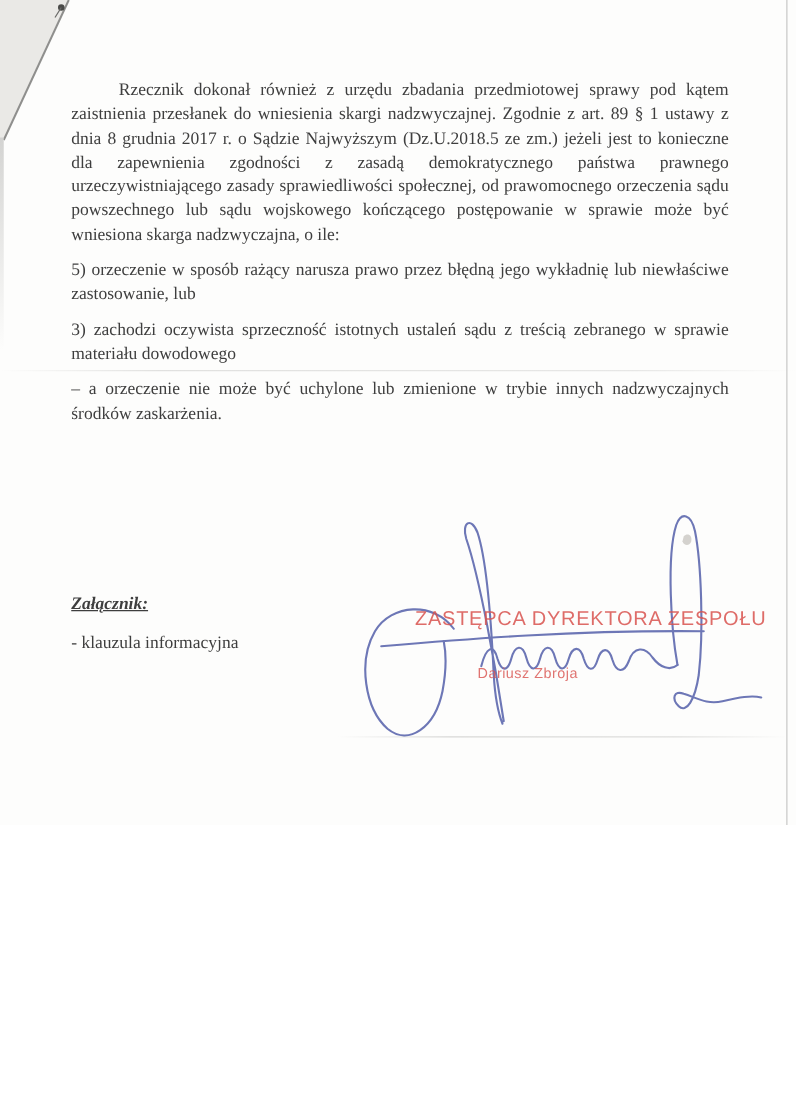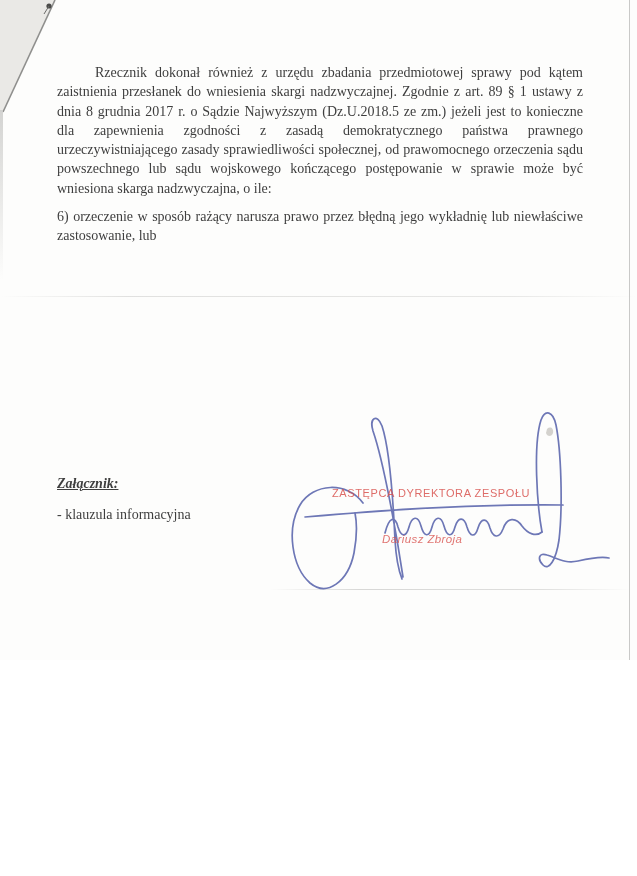--- a/index.html
+++ b/index.html
@@ -45,27 +45,27 @@
   }
   .attachment-heading { font-weight: bold; text-decoration: underline; margin: 0; font-style: italic; }
   .attachment-item { margin: 12px 0 12px 0; }
   
   .signature { position: absolute; left: 285px; top: 405px; width: 335px; height: 195px; }
   .signature svg { position: absolute; left: 0; top: 0; }
   .stamp-title {
     position: absolute; left: 47px; top: 82px;
     color: #d9534f; opacity: .85;
     font-family: "Liberation Sans", sans-serif;
-    font-size: 11px; letter-spacing: .6px; white-space: nowrap;
+    font-size: 16px; letter-spacing: .6px; white-space: nowrap;
   }
   .stamp-name {
     position: absolute; left: 97px; top: 128px;
     color: #d9534f; opacity: .8;
     font-family: "Liberation Sans", sans-serif;
-    font-style: italic; font-size: 11.5px; letter-spacing: .4px; white-space: nowrap;
+    font-size: 11.5px; letter-spacing: .4px; white-space: nowrap;
   }
   
   .page-number {
     position: absolute; left: 263px; top: 839px; width: 66px;
     text-align: center; color: #8f8f8f;
     font-size: 11.5px; letter-spacing: 2px;
   }
 </style>
 </head>
 <body>
@@ -87,21 +87,23 @@
       <line x1="49" y1="6" x2="44" y2="14" stroke="#6a6a68" stroke-width="1"></line>
     </svg>
   </div>
 
   <div class="edge-line-right"></div>
   <div class="crease c1"></div>
   <div class="crease c2"></div>
 
   <div class="content">
     <p class="indent">Rzecznik dokonał również z urzędu zbadania przedmiotowej sprawy pod kątem zaistnienia przesłanek do wniesienia skargi nadzwyczajnej. Zgodnie z art. 89 § 1 ustawy z dnia 8 grudnia 2017 r. o Sądzie Najwyższym (Dz.U.2018.5 ze zm.) jeżeli jest to konieczne dla zapewnienia zgodności z zasadą demokratycznego państwa prawnego urzeczywistniającego zasady sprawiedliwości społecznej, od prawomocnego orzeczenia sądu powszechnego lub sądu wojskowego kończącego postępowanie w sprawie może być wniesiona skarga nadzwyczajna, o ile:</p>
-    <p>6) orzeczenie w sposób rażący narusza prawo przez błędną jego wykładnię lub niewłaściwe zastosowanie, lub</p>
+    <p>5) orzeczenie w sposób rażący narusza prawo przez błędną jego wykładnię lub niewłaściwe zastosowanie, lub</p>
+    <p>3) zachodzi oczywista sprzeczność istotnych ustaleń sądu z treścią zebranego w sprawie materiału dowodowego</p>
+    <p>– a orzeczenie nie może być uchylone lub zmienione w trybie innych nadzwyczajnych środków zaskarżenia.</p>
   </div>
 
   <div class="attachment">
     <p class="attachment-heading">Załącznik:</p>
     <p class="attachment-item">- klauzula informacyjna</p>
   </div>
 
   <div class="signature">
     <svg width="335" height="195" viewBox="0 0 335 195">
       <g fill="none" stroke="#5560aa" stroke-width="1.7" stroke-linecap="round" opacity="0.85">

